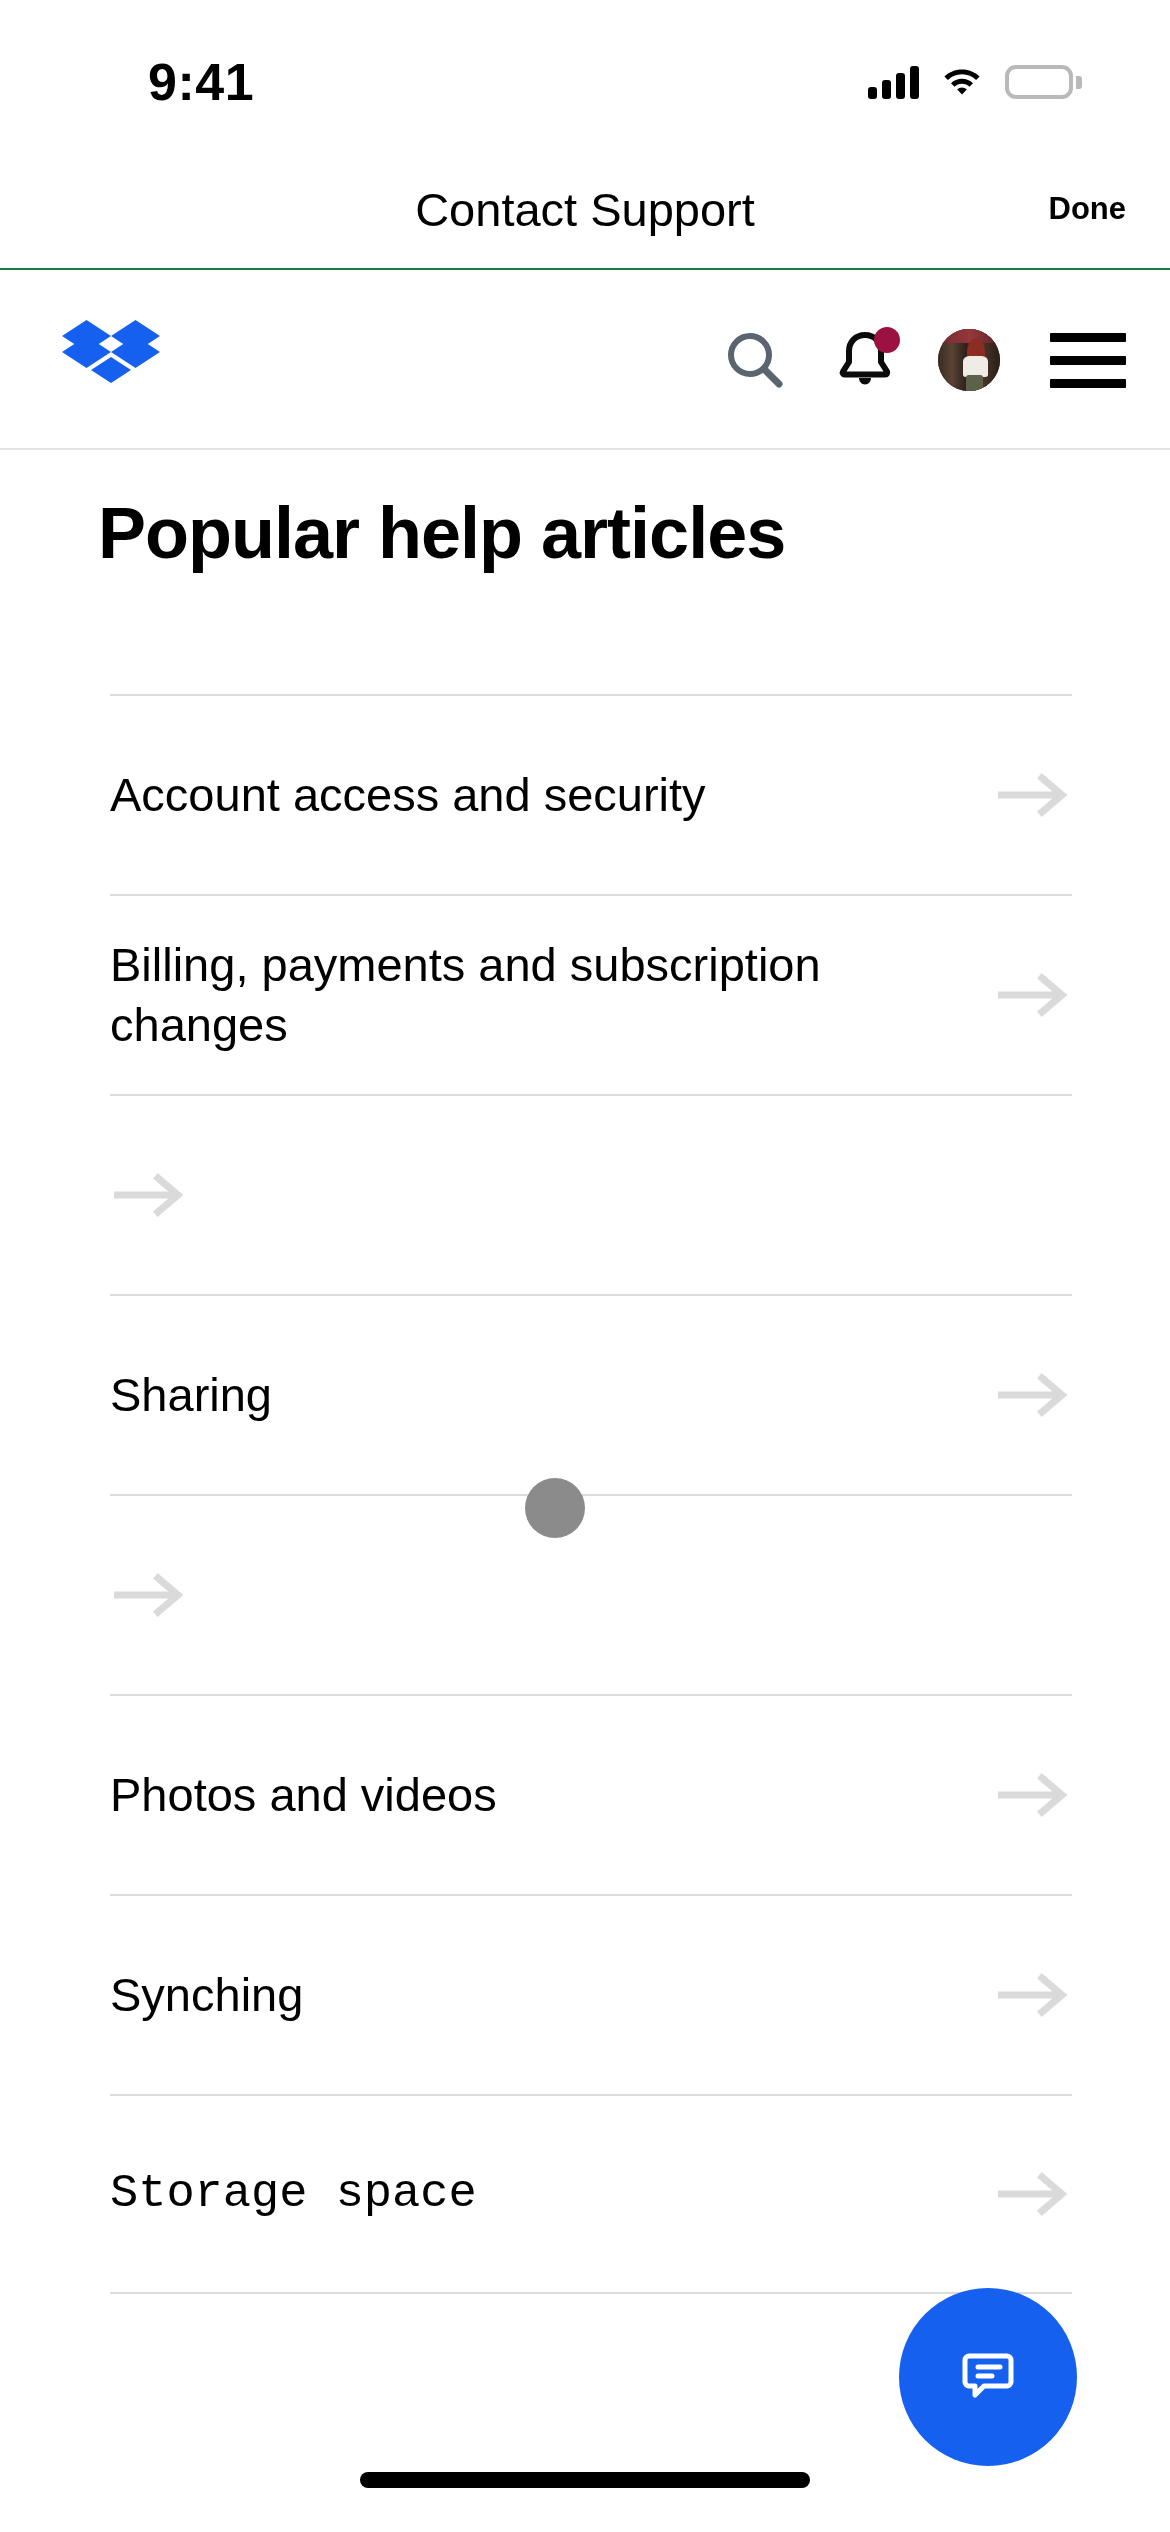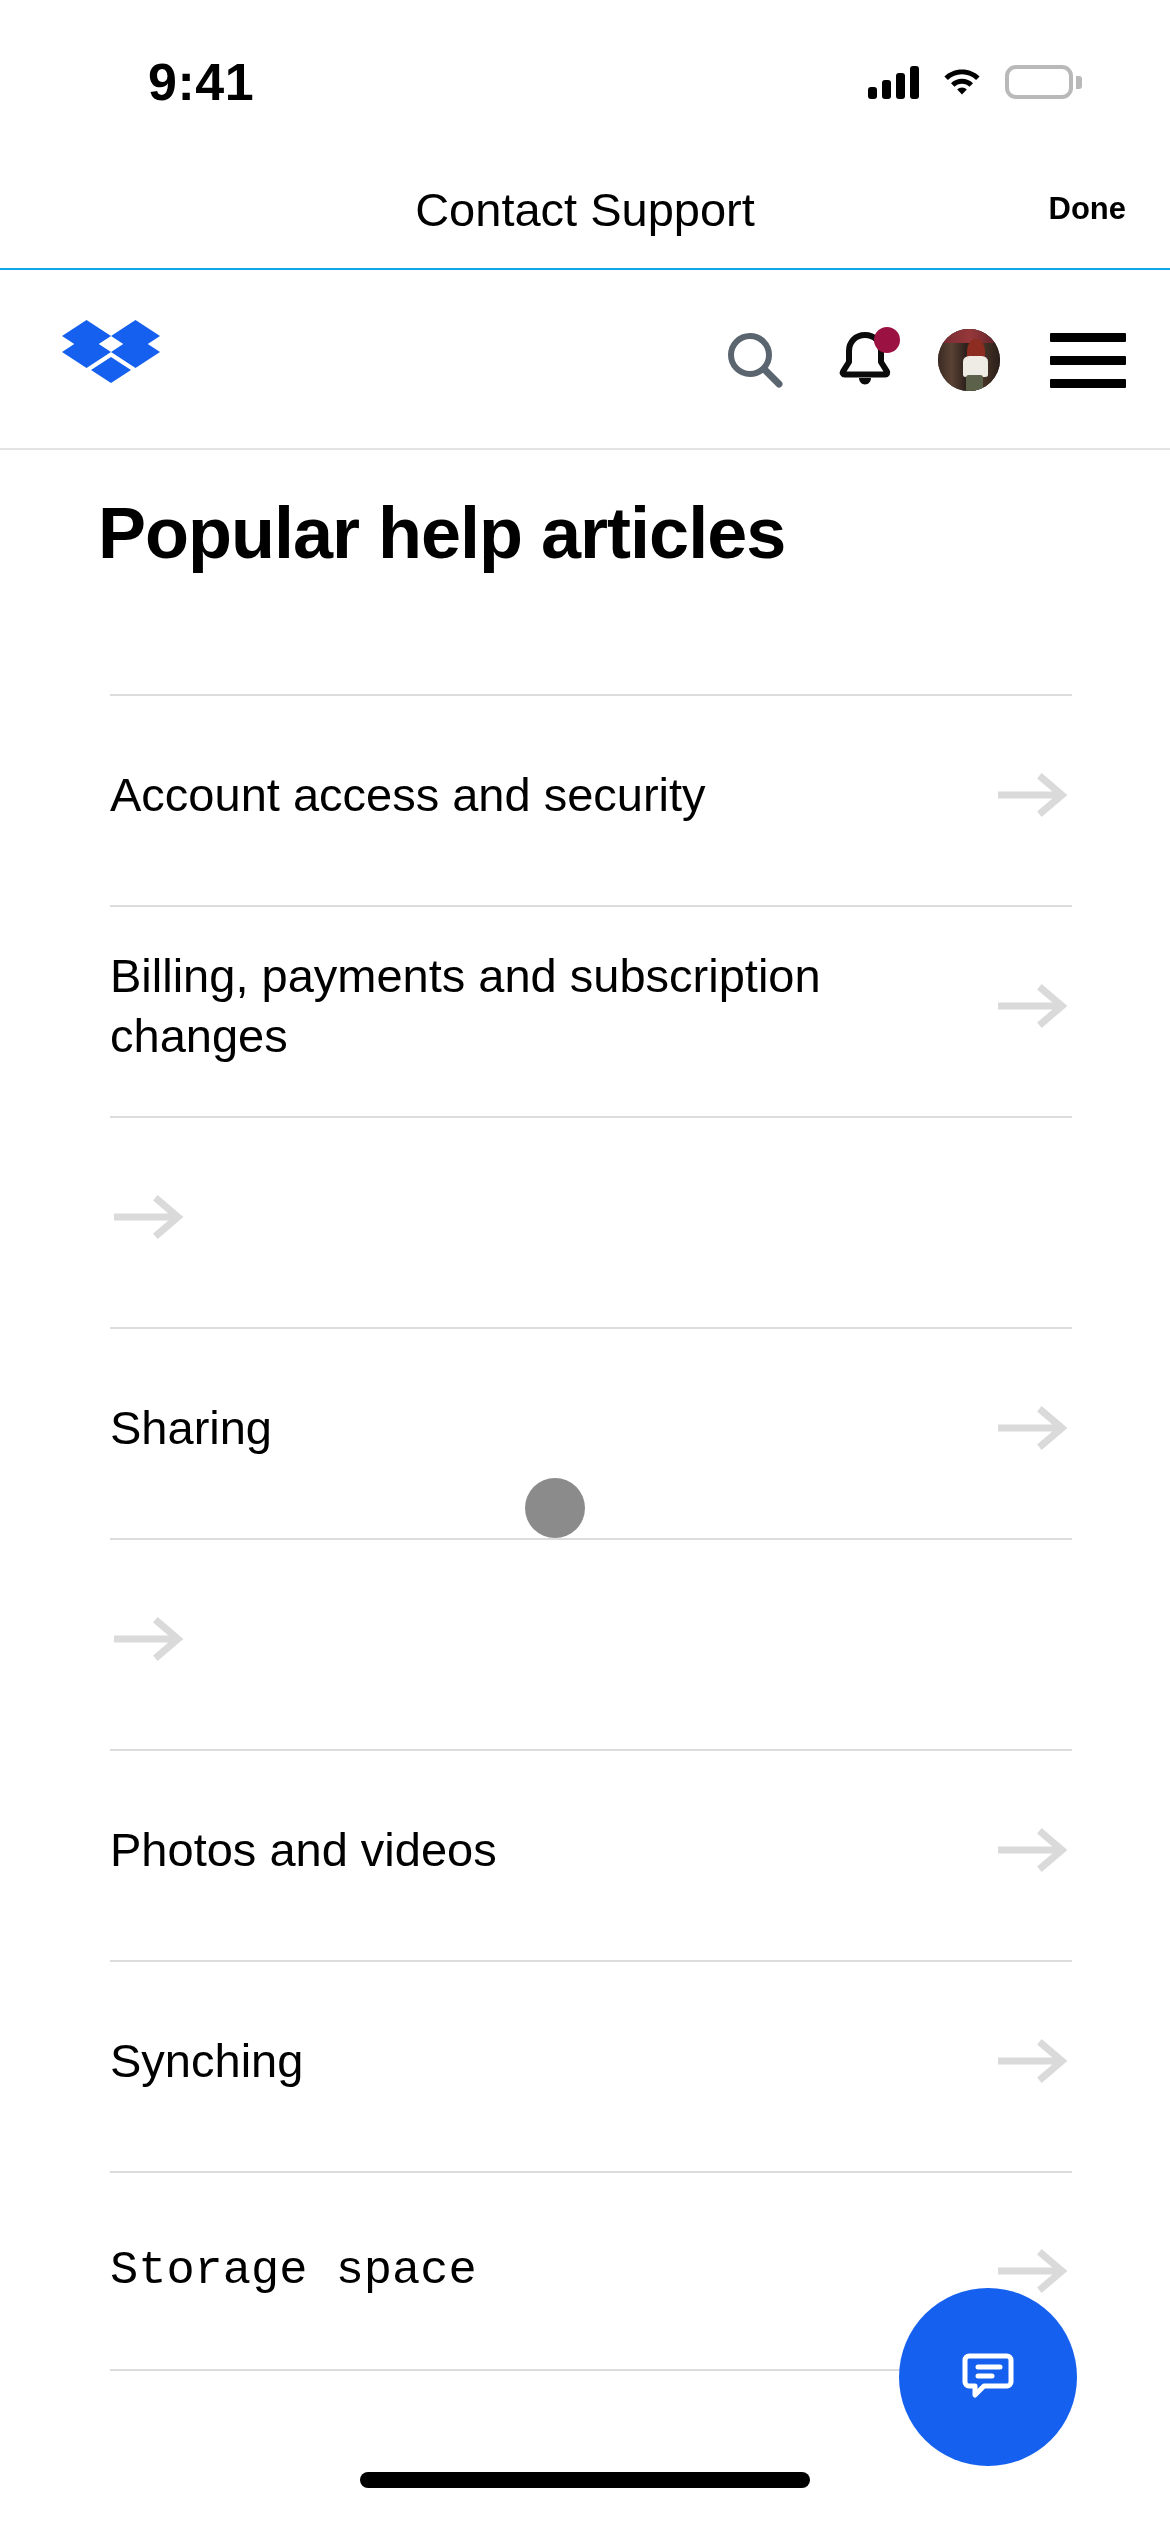--- a/index.html
+++ b/index.html
@@ -39,21 +39,21 @@
     width:68px; height:34px; border:4px solid #b9b9b9;
     border-radius:11px; padding:3px; background:#fff;
   }
   .batt-fill { width:100%; height:100%; background:#000; border-radius:5px; }
   .batt-tip { width:6px; height:13px; background:#b9b9b9; border-radius:0 3px 3px 0; }
 
   
   #modal-nav {
     position:absolute; top:150px; left:0;
     width:1170px; height:120px;
-    border-bottom:2px solid #0ea5e9;
+    border-bottom:2px solid #15803d;
   }
   #modal-title {
     position:absolute; left:0; right:0; top:50%;
     transform:translateY(-50%);
     text-align:center;
     font-size:47px; color:#000; font-weight:400;
   }
   #done-button {
     position:absolute; right:44px; top:50%;
     transform:translateY(-50%);
@@ -120,21 +120,20 @@
   #article-list {
     margin:120px 98px 0 110px;
     list-style:none;
   }
   .article-row {
     display:flex; align-items:center; justify-content:space-between;
     border-top:2px solid #dcdcdc;
     min-height:200px;
     padding:0 2px 0 0;
     cursor:pointer;
-    margin-top:11px;
   }
   .article-row:last-child { border-bottom:2px solid #dcdcdc;font-family:Liberation Mono, monospace; }
   .article-label {
     font-size:47px; color:#000; line-height:1.28;
     max-width:790px; font-weight:400;
   }
   .arrow-ic { flex:0 0 auto; width:76px; height:48px; }
 
   
   #touch-indicator {

